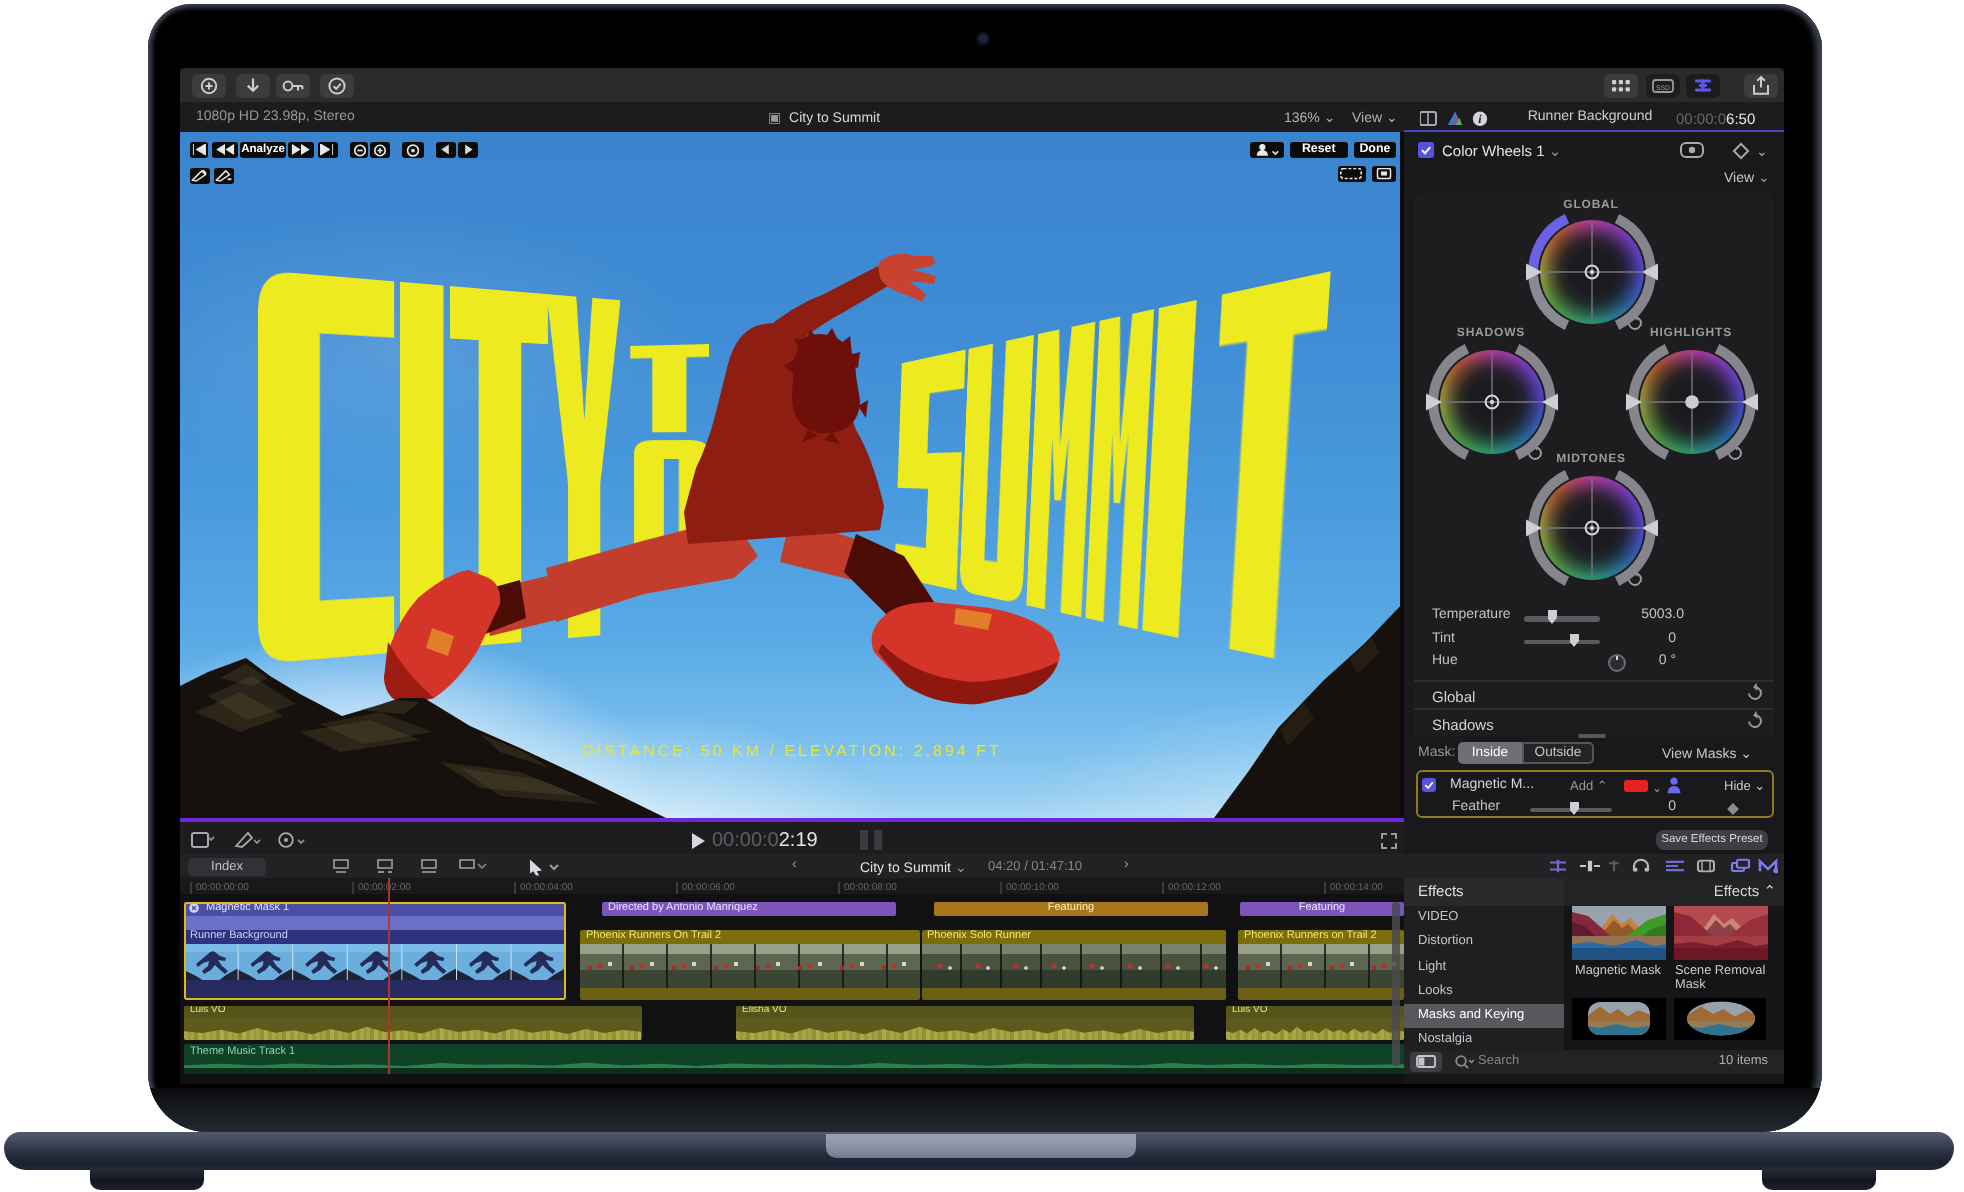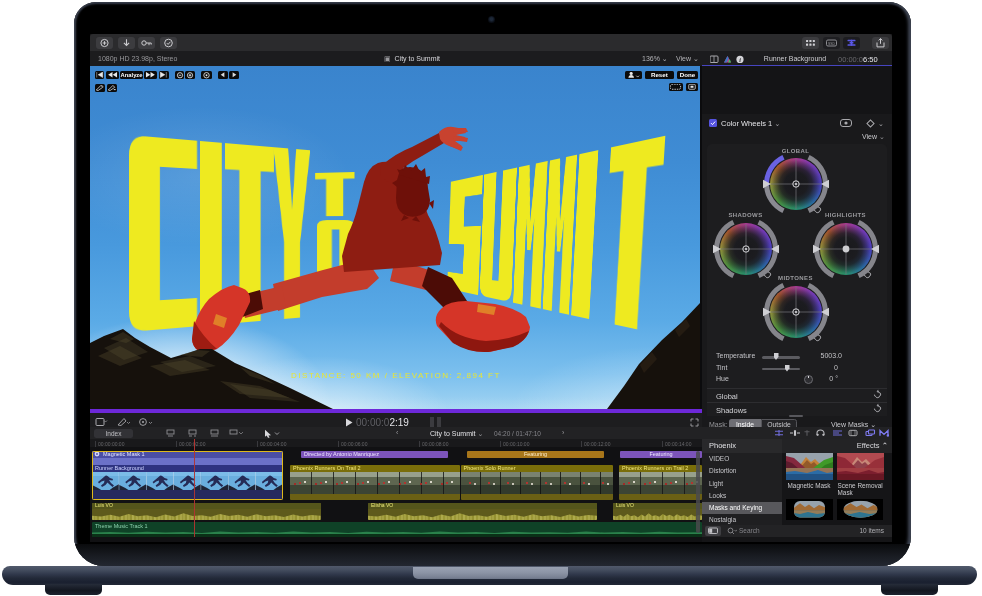--- a/index.html
+++ b/index.html
@@ -30,22 +30,22 @@
 #screen { position:absolute; left:90px; top:34px; width:802px; height:508px;
   background:#141416; font-family:"Liberation Sans", sans-serif; }
 #toolbar { position:absolute; left:0; top:0; width:802px; height:17px; background:#2b2b2d;
   border-radius:3px 3px 0 0; }
 .tbtn { position:absolute; top:2.5px; height:12px; width:17px; background:#3c3c3f; border-radius:3px; }
 #infobar { position:absolute; left:0; top:17px; width:802px; height:15px; background:#1c1c1e; }
 #ihead-line { position:absolute; left:612px; top:31px; width:190px; height:1px; background:#4745c0; }
 .t7 { font-size:7px; color:#97979b; }
 #viewer { position:absolute; left:0; top:32px; width:612px; height:343px; overflow:hidden; border-right:2px solid #0b0b0d;
   background:linear-gradient(180deg, #3a84cd 0%, #3f8cd4 28%, #4899dd 52%, #5aaae6 74%, #7cc0ee 90%, #a2d4f2 100%); }
-#inspector { position:absolute; left:612px; top:32px; width:190px; height:361px; background:#19191b; overflow:hidden;margin-top:48px; }
-#transport { position:absolute; left:0; top:375px; width:612px; height:18px; background:#1d1d1f; border-top:4px solid #6d28d9;}
+#inspector { position:absolute; left:612px; top:32px; width:190px; height:361px; background:#19191b; overflow:hidden; }
+#transport { position:absolute; left:0; top:375px; width:612px; height:18px; background:#1d1d1f; border-top:2px solid #6d28d9;}
 #tlstrip { position:absolute; left:0; top:393px; width:802px; height:12px; background:#222224; }
 #ruler { position:absolute; left:0; top:405px; width:612px; height:8px; background:#19191b; }
 #tracks { position:absolute; left:0; top:413px; width:612px; height:95px; background:#111113; }
 #fxpanel { position:absolute; left:612px; top:405px; width:190px; height:103px; background:#151517; }
 
 .wlabel { font-size:6px; color:#9b9b9f; letter-spacing:0.4px; text-align:center; font-weight:bold; }
 .wheel { position:absolute; width:66px; height:66px; }
 .wheel > svg { position:relative; z-index:2; display:block; }
 .wheel::before { content:""; position:absolute; left:7px; top:7px; width:52px; height:52px; border-radius:50%;
   background: radial-gradient(circle closest-side, #19191c 0%, #1c1c20 44%, rgba(28,28,32,0.86) 62%, rgba(28,28,32,0.45) 80%, rgba(28,28,32,0.1) 93%, rgba(28,28,32,0) 100%),
@@ -651,21 +651,21 @@
       <div class="abs" style="left:2px; top:74.5px; width:610px; height:15px; background:#0f4227; border-radius:1px;">
         <div style="font-size:5.5px; color:#8ed2ae; padding:1px 0 0 3px;">Theme Music Track 1</div>
         <div class="abs" style="left:0; top:9px; width:610px; height:3.5px; background:#2a814b; clip-path:polygon(0 100%,0 60%,3% 40%,6% 65%,9% 35%,12% 60%,15% 45%,18% 70%,21% 30%,24% 55%,27% 45%,30% 65%,33% 25%,36% 60%,39% 40%,42% 70%,45% 35%,48% 55%,51% 45%,54% 65%,57% 30%,60% 58%,63% 42%,66% 68%,69% 35%,72% 55%,75% 48%,78% 65%,81% 28%,84% 58%,87% 40%,90% 66%,93% 38%,96% 56%,100% 48%,100% 100%);"></div>
         <div class="abs" style="left:0; top:12.5px; width:610px; height:2.5px; background:#0a3017;"></div>
       </div>
       <div class="abs" style="left:104px; top:0; width:1px; height:90px; background:#b23430; opacity:0.95;"></div>
       <div class="abs" style="left:606px; top:4px; width:4px; height:82px; background:#4a4a4e; border-radius:2px; opacity:0.85;"></div>
     </div>
     <div id="fxpanel">
       <div class="abs" style="left:0; top:0; width:80px; height:14px; background:#29292b;">
-          <span style="display:block; font-size:7.5px; color:#e0e0e4; padding-left:7px; line-height:14px;">Phoenix</span>
+          <span style="display:block; font-size:7.5px; color:#e0e0e4; padding-left:7px; line-height:14px;">Effects</span>
         </div>
       <div class="abs" style="left:80px; top:0; width:110px; height:14px; background:#232325; text-align:right;">
           <span style="display:block; font-size:7.5px; color:#d6d6da; padding-right:4px; line-height:14px;">Effects ⌃</span>
         </div>
       <div class="abs" style="left:0; top:14px; width:80px; height:71.5px; background:#1f1f21;">
         <div class="fxitem">VIDEO</div>
         <div class="fxitem">Distortion</div>
         <div class="fxitem">Light</div>
         <div class="fxitem">Looks</div>
         <div class="fxitem sel">Masks and Keying</div>

